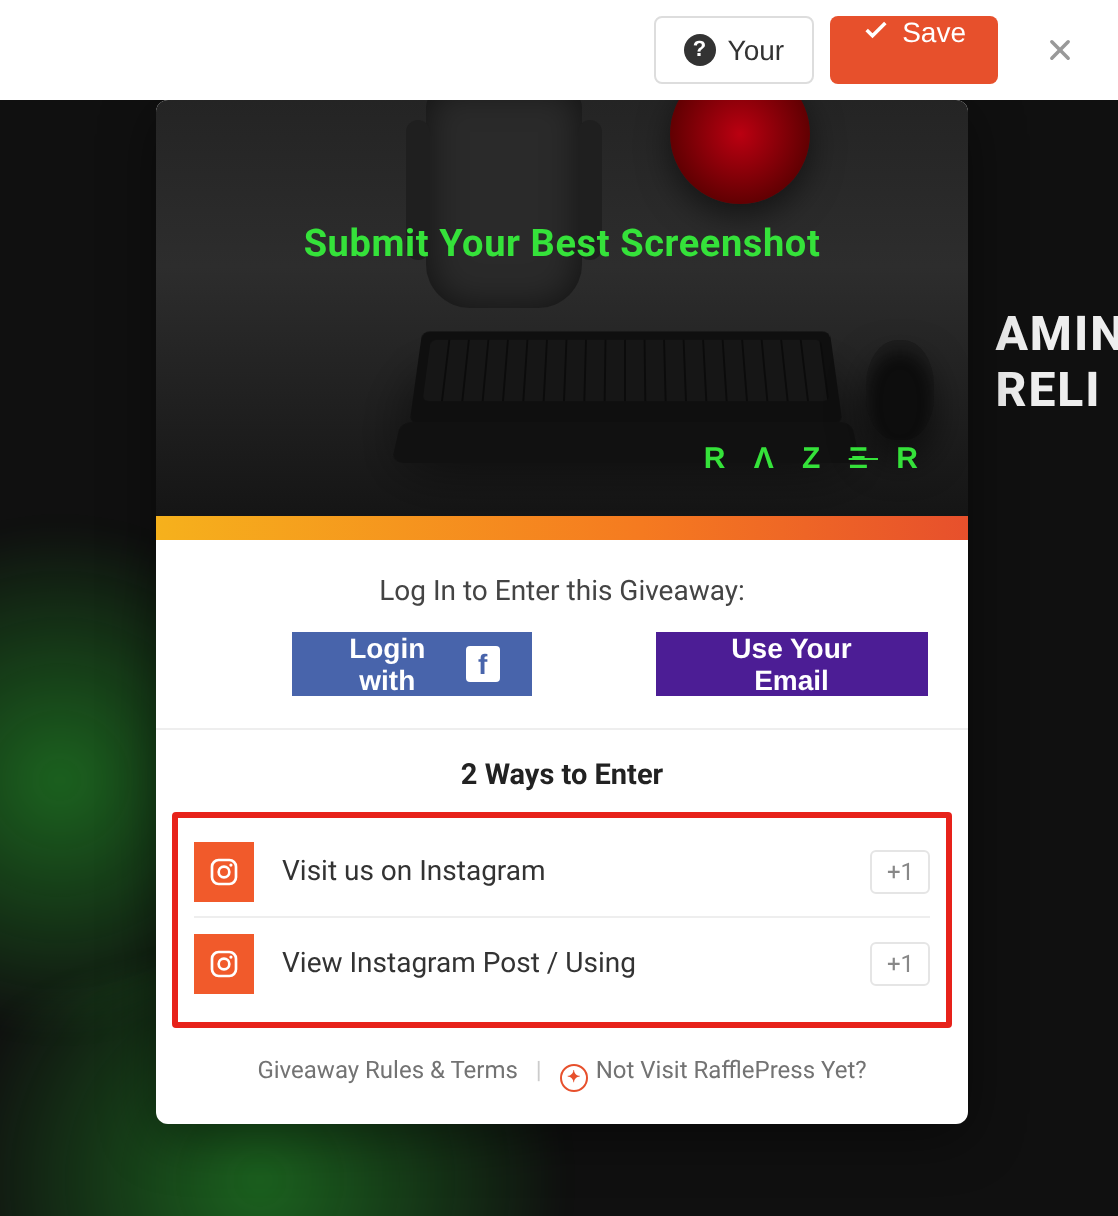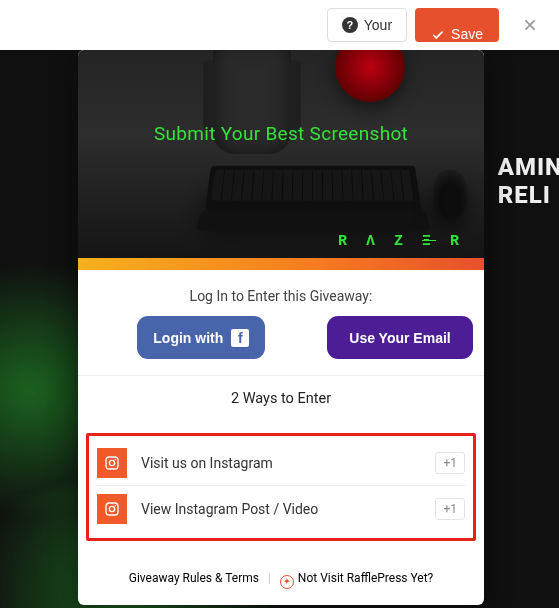--- a/index.html
+++ b/index.html
@@ -3,78 +3,78 @@
 <meta charset="utf-8">
 <style>
   * { box-sizing: border-box; margin: 0; padding: 0; }
   html, body { width: 559px; height: 608px; font-family: -apple-system, BlinkMacSystemFont, "Segoe UI", Roboto, Helvetica, Arial, sans-serif; }
   body { background: #0a0a0a; overflow: hidden; }
 
   
   .topbar { position: relative; width: 559px; height: 50px; background: #fff; display: flex; align-items: center; justify-content: flex-end; padding-right: 12px; gap: 8px; z-index: 10; }
   .help-btn { height: 34px; border: 1px solid #ddd; background: #fff; border-radius: 4px; padding: 0 14px; display: flex; align-items: center; gap: 6px; font-size: 14px; color: #333; cursor: pointer; }
   .help-icon-c { width: 16px; height: 16px; border-radius: 50%; background: #333; color: #fff; font-size: 11px; font-weight: bold; display: flex; align-items: center; justify-content: center; }
-  .save-btn { height: 34px; border: none; background: #e7502c; color: #fff; border-radius: 4px; padding: 0 16px; display: flex; align-items: flex-end; gap: 6px; font-size: 14px; cursor: pointer; }
+  .save-btn { height: 34px; border: none; background: #e7502c; color: #fff; border-radius: 4px; padding: 0 16px; display: flex; align-items: flex-start; gap: 6px; font-size: 14px; cursor: pointer; }
   .check-ic { width: 14px; height: 14px; }
   .close-btn { height: 34px; width: 34px; display: flex; align-items: center; justify-content: center; color: #999; cursor: pointer; border: none; background: transparent; margin-left: 6px; }
   .close-ic { width: 14px; height: 14px; }
 
   
   .bg { position: absolute; top: 50px; left: 0; width: 559px; height: 558px; background: #101010; overflow: hidden; }
   .bg-light { position: absolute; width: 260px; height: 260px; border-radius: 50%; background: radial-gradient(circle, rgba(50,255,60,0.35) 0%, rgba(50,255,60,0.0) 70%); filter: blur(6px); }
   .bg-light.l1 { left: -100px; top: 210px; }
   .bg-light.l2 { left: -60px; top: 430px; width: 380px; height: 220px; }
   .cropped-text { position: absolute; right: -4px; top: 104px; color: #eee; font-weight: 800; font-size: 24px; letter-spacing: 1px; line-height: 1.15; text-align: left; }
 
   
   .card { position: absolute; left: 78px; top: 50px; width: 406px; background: #fff; border-radius: 6px; overflow: hidden; box-shadow: 0 6px 28px rgba(0,0,0,0.45); z-index: 5; }
 
   
   .hero { position: relative; height: 208px; background: linear-gradient(180deg, #242424 0%, #2d2d2d 40%, #151515 100%); overflow: hidden; }
-  .hero-title { position: absolute; width: 100%; text-align: center; top: 72px; color: #35e23a; font-weight: 400; font-size: 19px; letter-spacing: 0.3px; }
-  .razer-logo { position: absolute; right: 20px; bottom: 8px; color: #35e23a; font-weight: 600; font-size: 15px; letter-spacing: 5px; font-family: Liberation Mono, monospace; padding-left: 32px; }
+  .hero-title { position: absolute; width: 100%; text-align: center; top: 60px; color: #35e23a; font-weight: 700; font-size: 19px; letter-spacing: 0.3px; }
+  .razer-logo { position: absolute; right: 20px; bottom: 20px; color: #35e23a; font-weight: 600; font-size: 15px; letter-spacing: 5px; font-family: Liberation Sans, sans-serif; padding-left: 32px; }
   .razer-logo .alt { text-decoration: line-through; }
   
   .bag { position: absolute; left: 135px; top: -6px; width: 78px; height: 110px; background: #2a2a2a; border-radius: 10px 10px 22px 22px; box-shadow: inset 0 0 18px rgba(0,0,0,0.6); }
   .bag:before { content:""; position:absolute; left: -10px; top: 16px; width: 12px; height: 70px; background:#1f1f1f; border-radius: 8px; }
   .bag:after { content:""; position:absolute; right: -10px; top: 16px; width: 12px; height: 70px; background:#1f1f1f; border-radius: 8px; }
   .red-a { position:absolute; left: 257px; top: -18px; width: 70px; height: 70px; border-radius: 50%; background: radial-gradient(circle,#b01 0%, #500 80%); box-shadow: 0 6px 16px rgba(0,0,0,0.5); }
   .kbd { position: absolute; left: 130px; top: 112px; width: 210px; height: 52px; background: #0f0f0f; border-radius: 4px; transform: perspective(400px) rotateX(28deg); box-shadow: 0 24px 30px rgba(0,0,0,0.55); }
   .kbd:before { content:""; position:absolute; inset: 5px 5px 12px 5px; background: repeating-linear-gradient(90deg,#1a1a1a 0 9px,#0a0a0a 9px 10px), repeating-linear-gradient(0deg,#1a1a1a 0 8px,#0a0a0a 8px 9px); opacity:0.7; border-radius:3px; }
   .wrist { position:absolute; left: 120px; top: 158px; width: 230px; height: 26px; background:#111; border-radius: 6px; transform: perspective(400px) rotateX(38deg); }
   .mouse { position:absolute; left: 355px; top: 120px; width: 34px; height: 50px; background:#0d0d0d; border-radius: 46% 46% 44% 44%; box-shadow: inset 0 6px 8px rgba(70,70,70,0.3), 0 10px 18px rgba(0,0,0,0.55); }
 
   .arc-band { height: 12px; background: linear-gradient(90deg,#f6b11c 0%, #f57a20 60%, #e7502c 100%); }
 
   
-  .login { padding: 18px 4px 16px; text-align: center; border-bottom: 1px solid #eee; }
+  .login { padding: 18px 20px 16px; text-align: center; border-bottom: 1px solid #eee; }
   .login-txt { font-size: 14px; color: #444; margin-bottom: 12px; }
   .btn-row { display: flex; gap: 14px; justify-content: center; }
-  .btn { height: 43px; border: none; border-radius: 11px; font-size: 14px; font-weight: 600; color: #fff; padding: 0 16px; display: flex; align-items: center; gap: 8px; cursor: pointer; margin-left: 48px; }
+  .btn { height: 32px; border: none; border-radius: 0; font-size: 14px; font-weight: 600; color: #fff; padding: 0 16px; display: flex; align-items: center; gap: 8px; cursor: pointer; margin-left: 48px; }
   .btn-fb { background: #4864ab; }
   .btn-email { background: #4c1d95; padding: 0 22px; }
   .fb-ic { width: 18px; height: 18px; background:#fff; border-radius:2px; display:flex; align-items:center; justify-content:center; color:#4864ab; font-weight:800; font-size:14px; }
 
   
-  .ways-hdr { text-align: center; font-weight: 400; font-size: 14.5px; color:#222; padding: 14px 0 10px; }
+  .ways-hdr { text-align: center; font-weight: 700; font-size: 14.5px; color:#222; padding: 14px 0 10px; }
 
   
-  .highlight { margin: 16px 8px; border: 3px solid #e7221a; border-radius: 2px; padding: 4px 8px 6px; }
+  .highlight { margin: 0 8px; border: 3px solid #e7221a; border-radius: 2px; padding: 4px 8px 6px; }
   .entry { display: flex; align-items: center; height: 46px; border-bottom: 1px solid #eee; }
   .entry:last-child { border-bottom: none; }
   .entry-ic { width: 30px; height: 30px; background:#f15a2b; display:flex; align-items:center; justify-content:center; margin-right: 14px; }
   .entry-ic svg { width: 16px; height: 16px; }
   .entry-label { flex: 1; font-size: 14px; color:#333; }
   .plus1 { border: 1px solid #e5e5e5; border-radius: 3px; padding: 3px 7px; font-size: 12px; color:#888; }
 
   
   .cfoot { text-align: center; padding: 14px 0 16px; font-size: 12px; color:#9a9a9a; }
   .cfoot .sep { margin: 0 6px; color:#ccc; }
   .rp-ic { display:inline-flex; width:14px; height:14px; border-radius:50%; border:1.5px solid #e7502c; align-items:center; justify-content:center; font-size:8px; color:#e7502c; font-weight:800; vertical-align:-2px; margin-right:4px; }
-  .cfoot a { color:#000000; text-decoration:none; cursor:pointer; }
+  .cfoot a { color:#737373; text-decoration:none; cursor:pointer; }
 </style>
 </head>
 <body>
 
 <div class="topbar">
   <button class="help-btn">
     <span class="help-icon-c">?</span>
     <span>Your</span>
   </button>
   <button class="save-btn">
@@ -140,21 +140,21 @@
       <div class="plus1">+1</div>
     </div>
     <div class="entry">
       <div class="entry-ic">
         <svg viewBox="0 0 24 24">
             <rect x="3" y="3" width="18" height="18" rx="5" fill="none" stroke="#fff" stroke-width="2"></rect>
             <circle cx="12" cy="12" r="4" fill="none" stroke="#fff" stroke-width="2"></circle>
             <circle cx="17.2" cy="6.8" r="1.2" fill="#fff"></circle>
           </svg>
       </div>
-      <div class="entry-label">View Instagram Post / Video</div>
+      <div class="entry-label">View Instagram Post / Using</div>
       <div class="plus1">+1</div>
     </div>
   </div>
 
   <div class="cfoot">
     <a>Giveaway Rules &amp; Terms</a>
     <span class="sep">|</span>
     <span class="rp-ic">✦</span><a>Not Visit RafflePress Yet?</a>
   </div>
 

